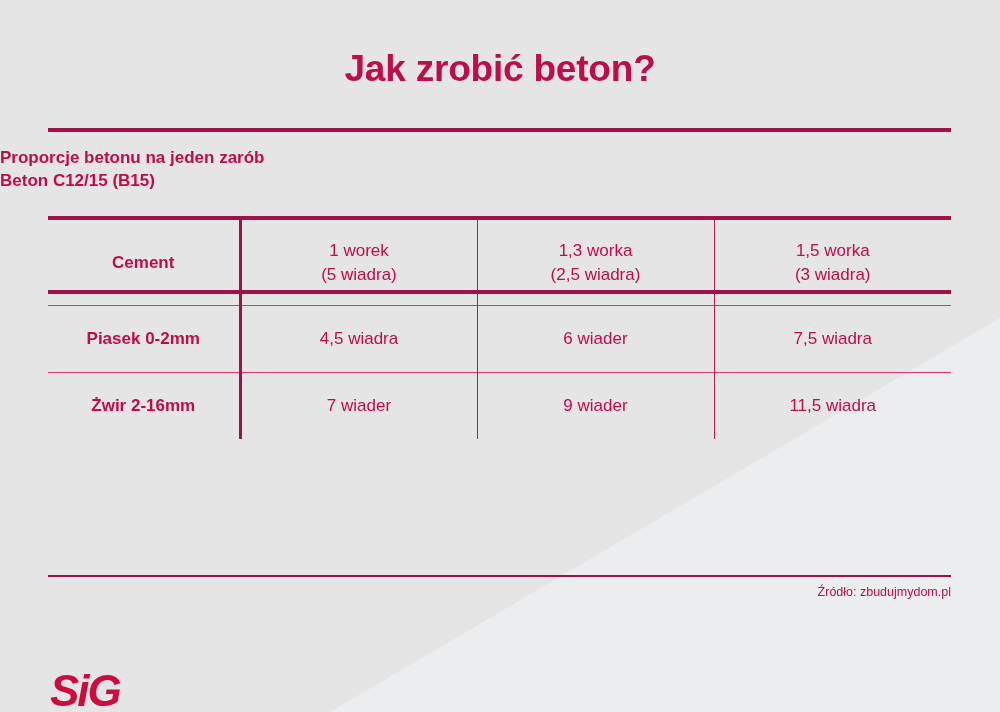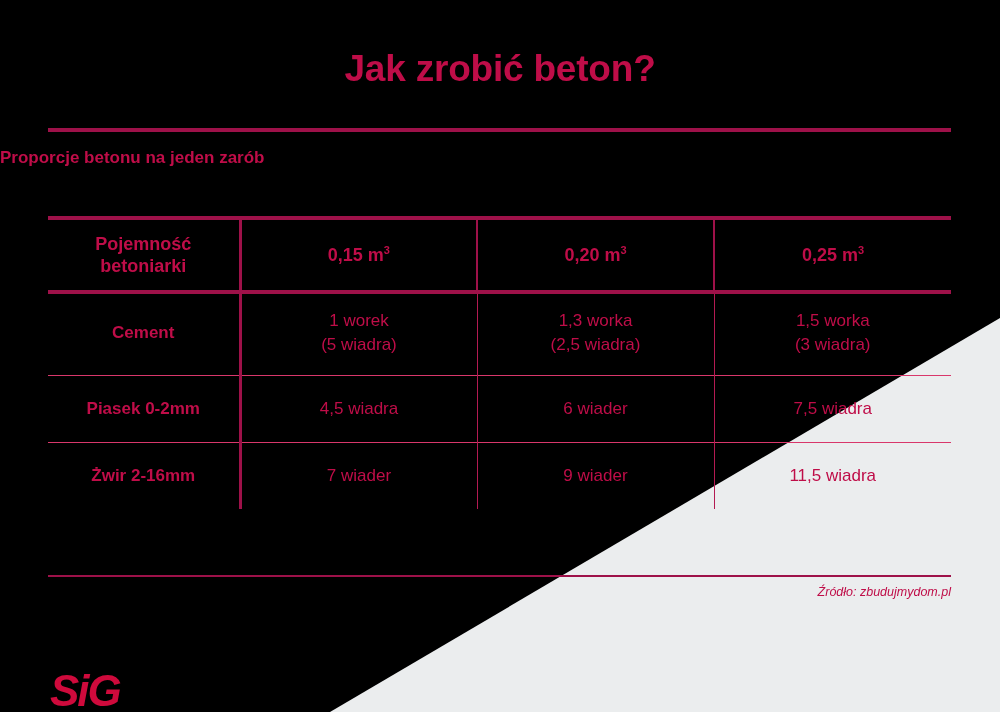--- a/index.html
+++ b/index.html
@@ -10,21 +10,21 @@
     width: 1000px;
     height: 712px;
     background: #ffffff;
     font-family: "Liberation Sans", sans-serif;
     overflow: hidden;
   }
   #page {
     position: relative;
     width: 1000px;
     height: 712px;
-    background: #000000;
+    background: #e5e5e5;
     overflow: hidden;
   }
 
   
   #bg-wedge {
     position: absolute;
     left: 0; top: 0;
     width: 1000px; height: 712px;
     z-index: 0;
     pointer-events: none;
@@ -143,21 +143,20 @@
     font-size: 11px;
     vertical-align: super;
     line-height: 0;
   }
 
   
   .source {
     position: absolute;
     right: 49px; top: 585px;
     font-size: 12.5px;
-    font-style: italic;
     color: #bf0d48;
   }
 
   
   .logo {
     position: absolute;
     left: 50px; top: 618px;
     width: 110px; height: 50px;
   }
   .logo-text {
@@ -180,48 +179,34 @@
   </svg>
 
   <div id="content">
 
     <div class="title">Jak zrobić beton?</div>
 
     <div class="rule-top"></div>
 
     <div class="subtitle">
       <div>Proporcje betonu na jeden zarób</div>
+      <div>Beton C12/15 (B15)</div>
     </div>
 
     <div class="rule-head"></div>
 
     <table class="tbl">
       <colgroup>
         <col class="col-label">
         <col class="col-v">
         <col class="col-v">
         <col class="col-v">
       </colgroup>
       <tbody>
 
-        <tr class="row-head">
-          <td class="cell-label">
-            <div>Pojemność</div>
-            <div>betoniarki</div>
-          </td>
-          <td class="cell-v first">
-            <span>0,15 m</span><span class="sup">3</span>
-          </td>
-          <td class="cell-v">
-            <span>0,20 m</span><span class="sup">3</span>
-          </td>
-          <td class="cell-v">
-            <span>0,25 m</span><span class="sup">3</span>
-          </td>
-        </tr>
 
         <tr class="row-body first row-cement">
           <td class="cell-label">Cement</td>
           <td class="cell-v first">
             <div>1 worek</div>
             <div>(5 wiadra)</div>
           </td>
           <td class="cell-v">
             <div>1,3 worka</div>
             <div>(2,5 wiadra)</div>

